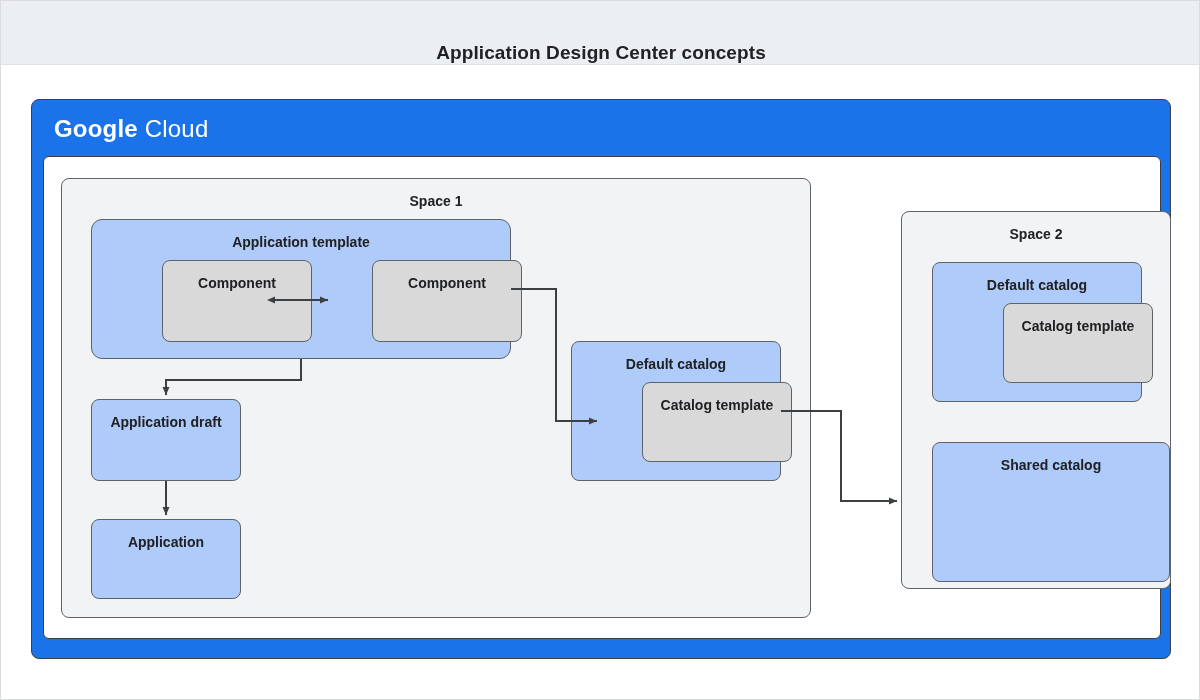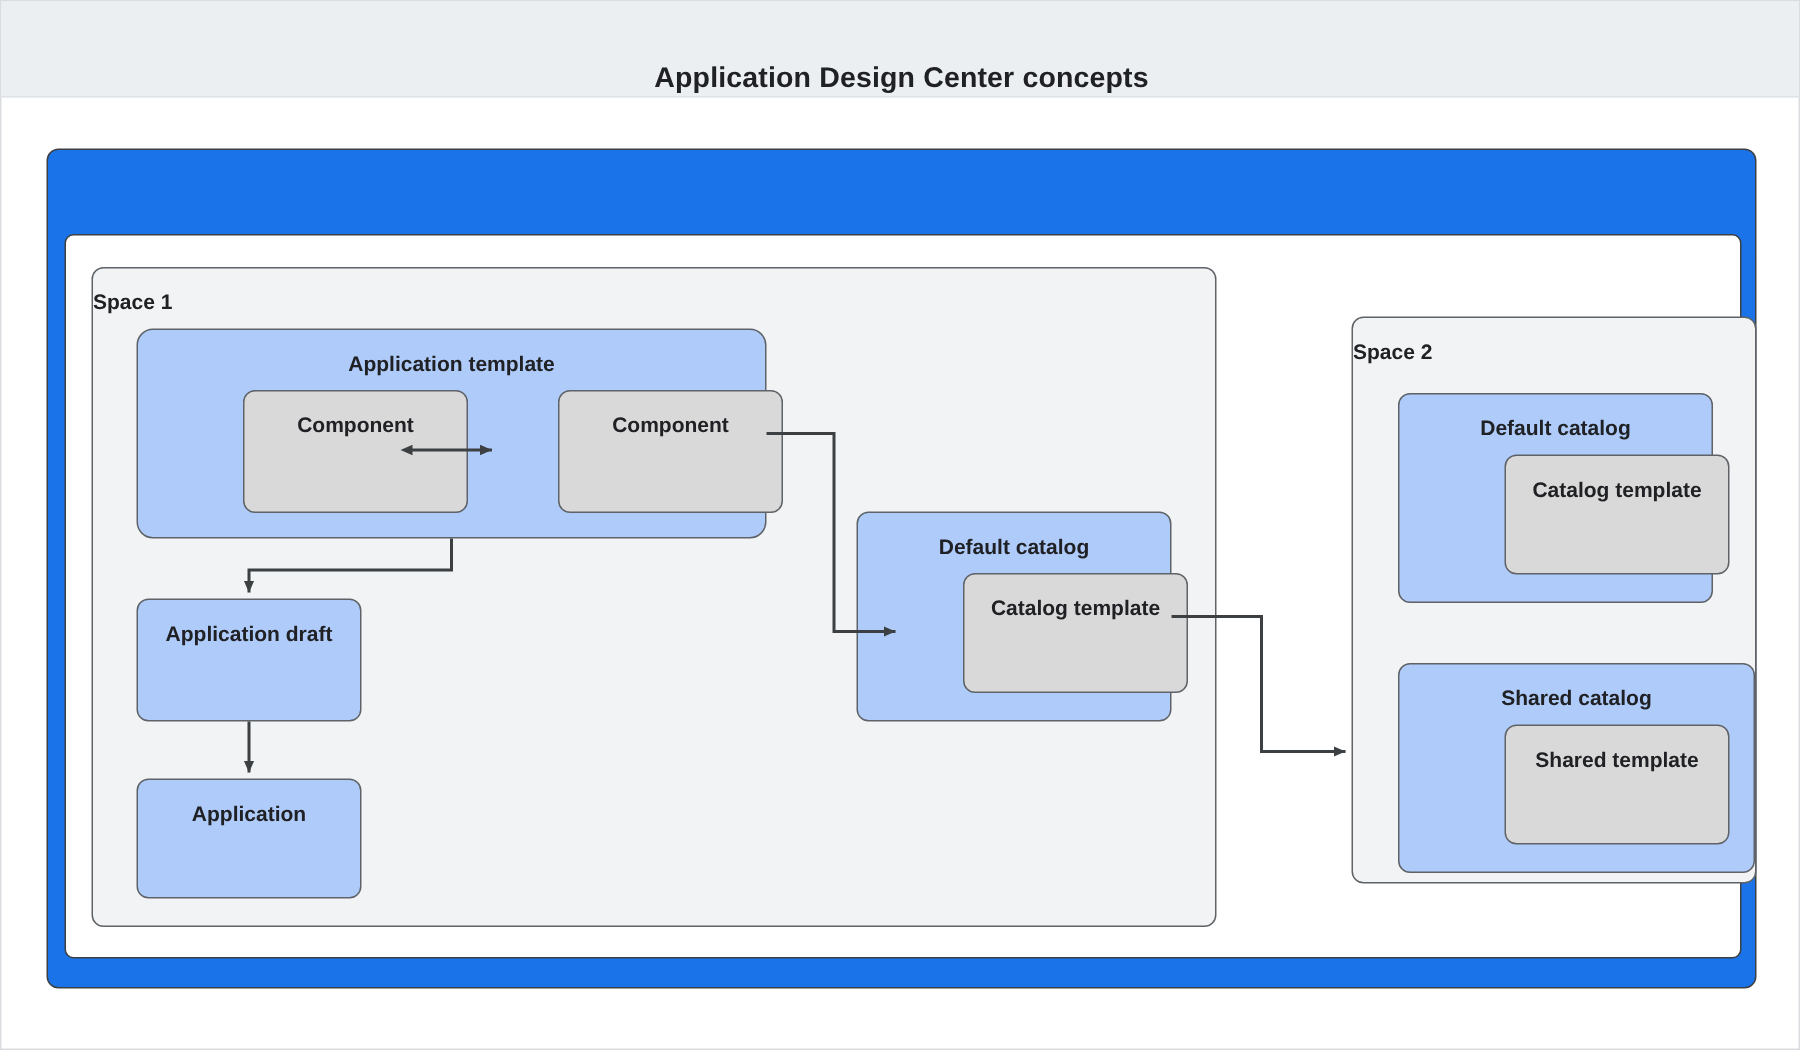--- a/index.html
+++ b/index.html
@@ -82,21 +82,21 @@
     background: #f1f3f4;
     border: 1.5px solid #5f6368;
     border-radius: 8px;
     box-sizing: border-box;
   }
   .space-label {
     position: absolute;
     left: 0;
     top: 14px;
     width: 100%;
-    text-align: left;
+    text-align: center;
     font-size: 14px;
     font-weight: bold;
     color: #202124;
   }
   #space1 { left: 60px;  top: 177px; width: 750px; height: 440px; }
   #space2 { left: 900px; top: 210px; width: 270px; height: 378px; }
 
   
   .box {
     position: absolute;
@@ -147,20 +147,23 @@
 </head>
 <body>
 
 <div class="page">
 
   <div class="titlebar">
     <div class="titlebar-text">Application Design Center concepts</div>
   </div>
 
   <div class="gcp-frame">
+    <div class="gcp-logo">
+      <span class="g1">Google</span><span class="g2"> Cloud</span>
+    </div>
     <div class="gcp-inner"></div>
   </div>
 
   <div class="space" id="space1">
     <div class="space-label">Space 1</div>
   </div>
 
   <div class="box blue" id="app-template">
     <div class="box-label">Application template</div>
     <div class="box gray" id="component-left">
@@ -191,23 +194,20 @@
 
     <div class="box blue" id="default-catalog-2">
       <div class="box-label">Default catalog</div>
       <div class="box gray" id="catalog-template-2">
         <div class="box-label">Catalog template</div>
       </div>
     </div>
 
     <div class="box blue" id="shared-catalog">
       <div class="box-label">Shared catalog</div>
-      <div class="box gray" id="shared-template">
-        <div class="box-label">Shared template</div>
-      </div>
     </div>
   </div>
 
   <svg class="connectors" viewBox="0 0 1200 700">
     <defs>
       <marker id="arrowEnd" markerWidth="9" markerHeight="9" refX="8" refY="4.5" orient="auto" markerUnits="userSpaceOnUse">
         <path d="M0,1 L8,4.5 L0,8 z" fill="#3c4043"></path>
       </marker>
       <marker id="arrowStart" markerWidth="9" markerHeight="9" refX="1" refY="4.5" orient="auto-start-reverse" markerUnits="userSpaceOnUse">
         <path d="M0,1 L8,4.5 L0,8 z" fill="#3c4043"></path>

